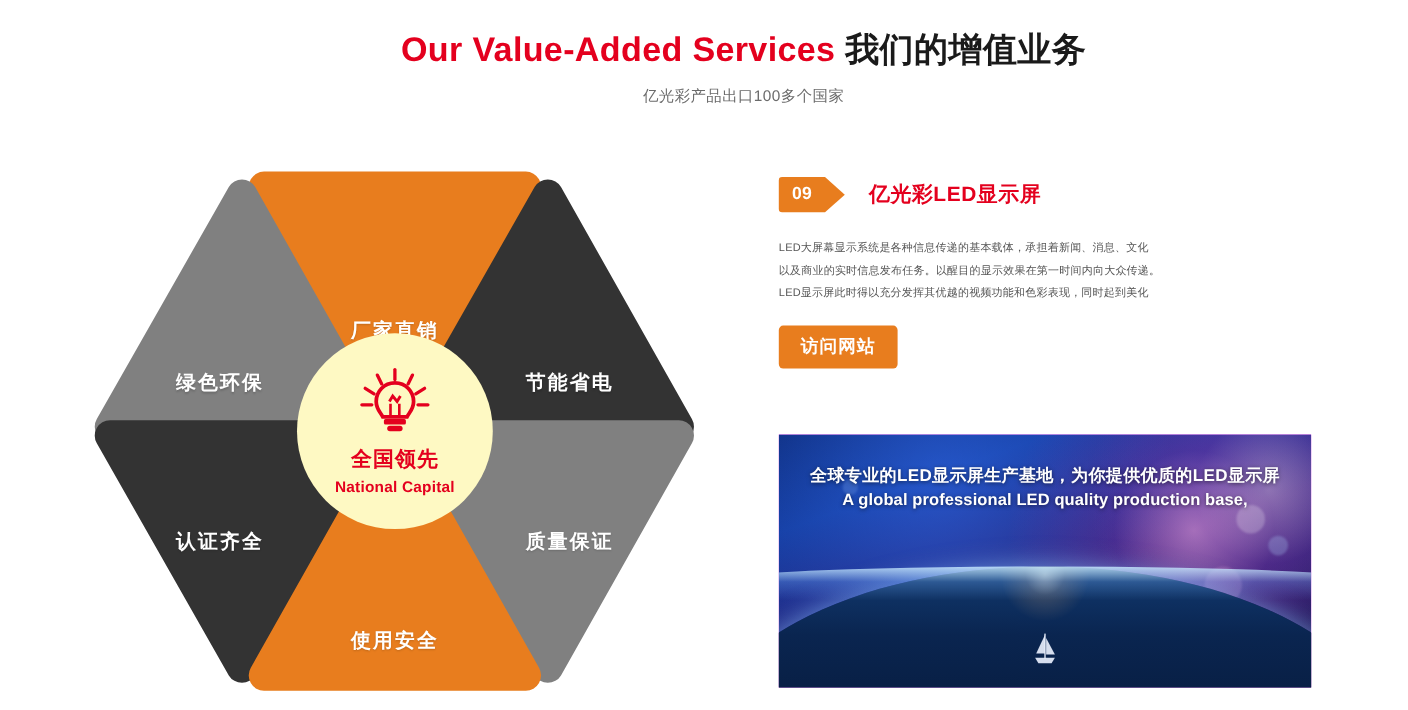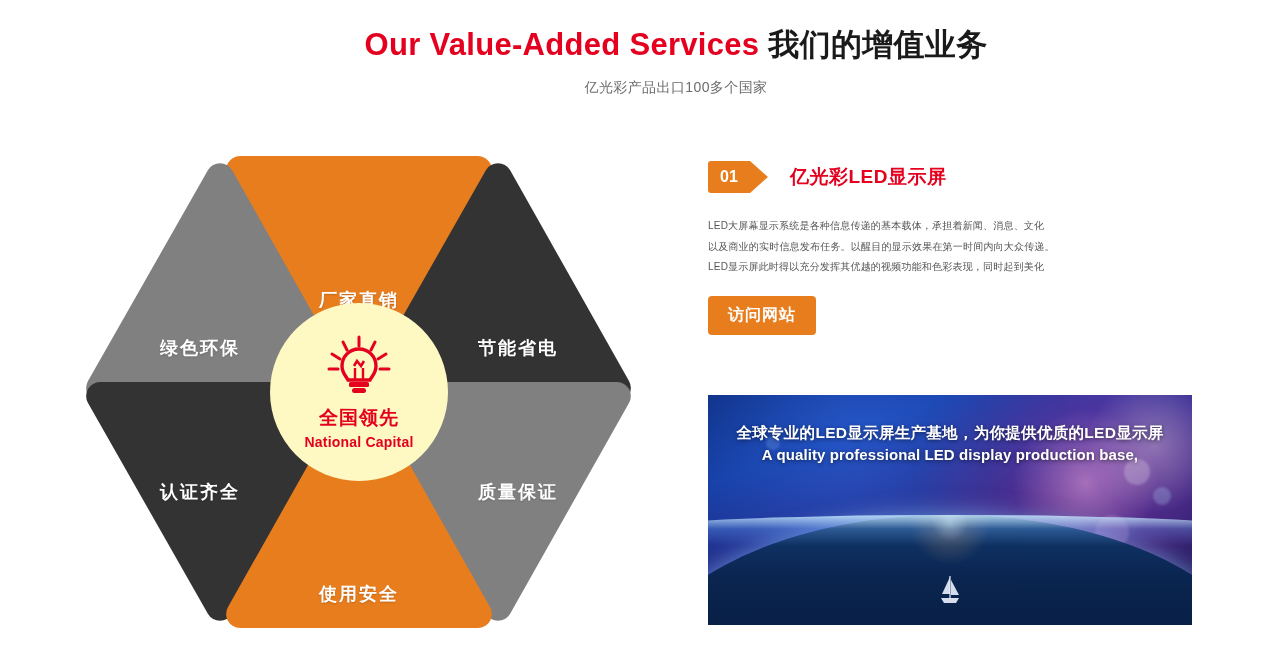--- a/index.html
+++ b/index.html
@@ -242,21 +242,21 @@
     <div class="seg">
       <svg viewBox="0 0 562 492" preserveAspectRatio="none" aria-hidden="true">
         <path d="M269 250 a14 14 0 0 1 24 0 L412 461 a14 14 0 0 1 -12 21 H162 a14 14 0 0 1 -12 -21 Z" fill="#E87D1E"></path>
       </svg>
       <div class="seg-icon" style="left:281px;top:357px;">
         <svg width="58" height="64" viewBox="0 0 58 64">
           <path d="M29 3 L53 12 v22 c0 15 -12 23 -24 27 C18 57 5 49 5 34 V12 Z" fill="none" stroke="#ffffff" stroke-width="5" stroke-linejoin="round"></path>
           <path d="M29 6 V58 M7 28 H51" stroke="#ffffff" stroke-width="5"></path>
         </svg>
       </div>
-      <div class="seg-label" style="left:281px;top:436px;">使用安全</div>
+      <div class="seg-label" style="left:281px;top:424px;">使用安全</div>
     </div>
 
     <div class="center">
       <div>
         <svg width="72" height="62" viewBox="0 0 72 62">
           <g stroke="#E4001E" stroke-width="3" stroke-linecap="round" fill="none">
             <line x1="36" y1="2" x2="36" y2="11"></line>
             <line x1="20" y1="7" x2="24" y2="15"></line>
             <line x1="52" y1="7" x2="48" y2="15"></line>
             <line x1="9" y1="19" x2="17" y2="24"></line>
@@ -271,21 +271,21 @@
           <rect x="29" y="53" width="14" height="5" rx="2.5" fill="#E4001E"></rect>
         </svg>
       </div>
       <div class="c-cn">全国领先</div>
       <div class="c-en">National Capital</div>
     </div>
   </div>
 
   <div class="right">
     <div class="badge-row">
-      <div class="num-badge">01</div>
+      <div class="num-badge">09</div>
       <div class="sec-title">亿光彩LED显示屏</div>
     </div>
 
     <div class="body-copy">
       <p>LED大屏幕显示系统是各种信息传递的基本载体，承担着新闻、消息、文化</p>
       <p>以及商业的实时信息发布任务。以醒目的显示效果在第一时间内向大众传递。</p>
       <p>LED显示屏此时得以充分发挥其优越的视频功能和色彩表现，同时起到美化</p>
     </div>
 
     <button class="visit-btn">访问网站</button>
@@ -308,17 +308,17 @@
           <polygon points="13,3 13,20 5,20"></polygon>
           <polygon points="14,6 14,21 22,21"></polygon>
           <path d="M4 24 h18 l-3 5 h-12 Z"></path>
         </g>
         <rect x="12.4" y="2" width="1.2" height="23" fill="#e8eefc"></rect>
       </svg>
     </div>
 
     <div class="banner-text">
       <div class="bt-cn">全球专业的LED显示屏生产基地，为你提供优质的LED显示屏</div>
-      <div class="bt-en1">A quality professional LED display production base,</div>
+      <div class="bt-en1">A global professional LED quality production base,</div>
     </div>
   </div>
 
 </div>
 
 </body></html>

